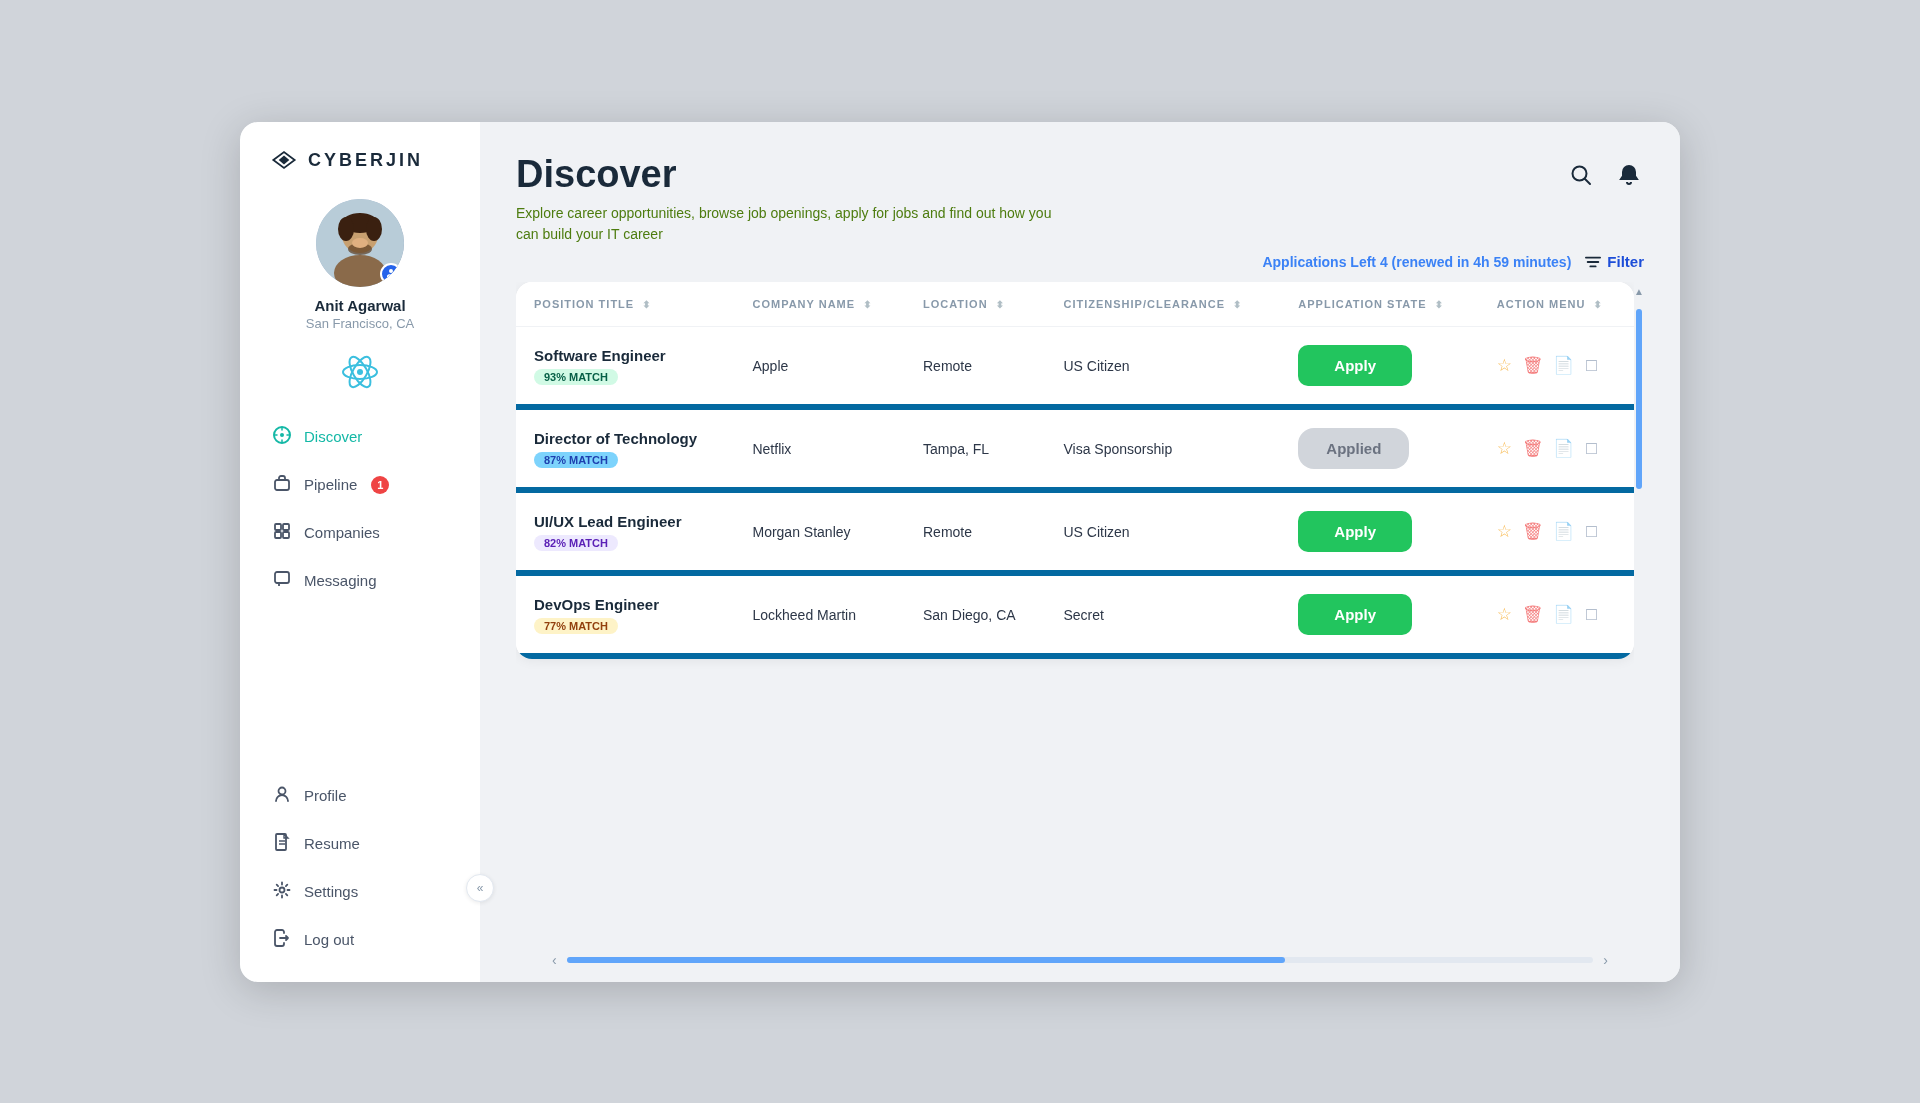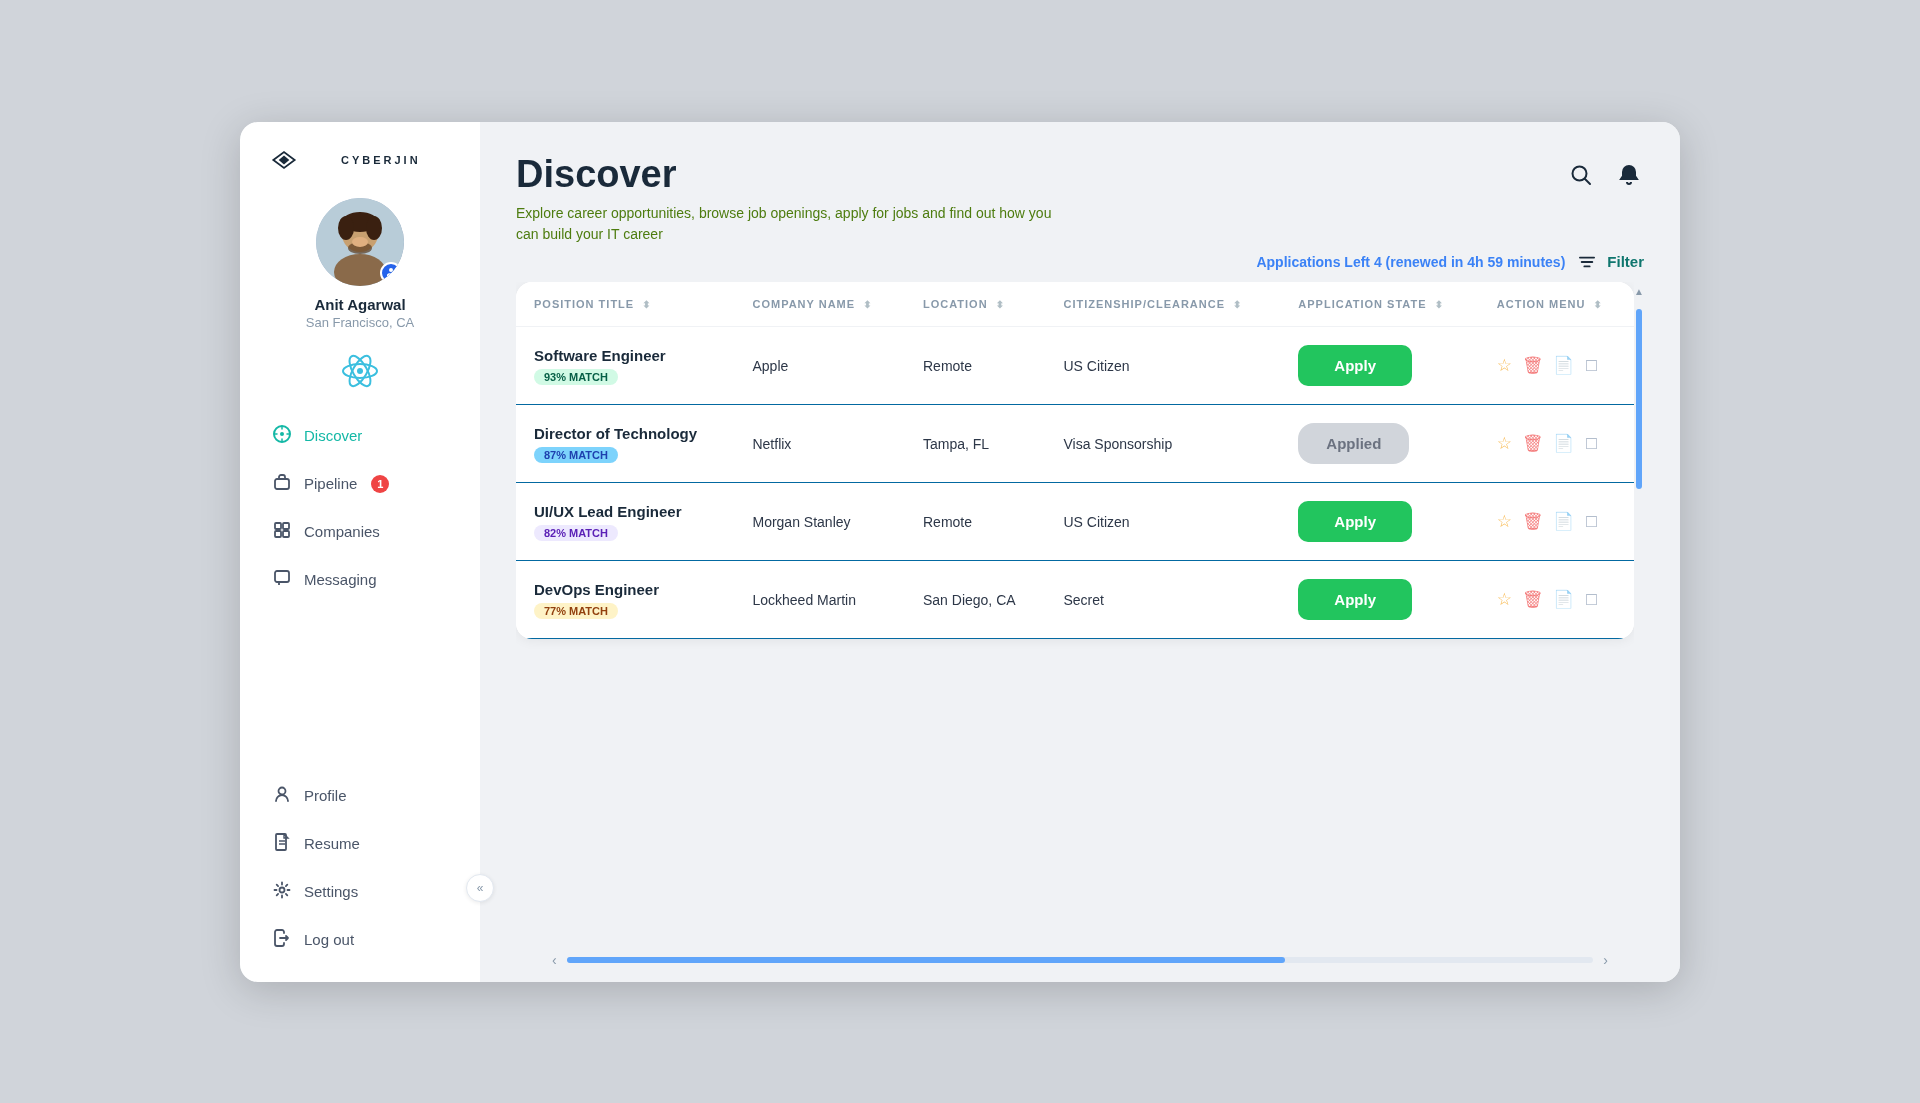--- a/index.html
+++ b/index.html
@@ -38,25 +38,24 @@
       gap: 8px;
       margin-bottom: 28px;
       align-self: flex-start;
       padding-left: 28px;
     }
     .logo-icon {
       width: 32px;
       height: 20px;
     }
     .logo-text {
-      font-size: 11px;
+      font-size: 18px;
       font-weight: 700;
       letter-spacing: 3px;
       color: #1a2a3a;
-      margin-left: 33px;
     }
     .avatar-area {
       display: flex;
       flex-direction: column;
       align-items: center;
       margin-bottom: 9px;
       position: relative;
     }
     .avatar {
       width: 88px;
@@ -217,27 +216,27 @@
       font-size: 14px;
       color: #7a8fa0;
     }
     .apps-left-text span {
       color: #3b82f6;
       font-weight: 700;
     }
     .filter-btn {
       display: flex;
       align-items: center;
-      gap: 12px;
+      gap: 6px;
       background: none;
       border: none;
       cursor: pointer;
       font-size: 15px;
       font-weight: 600;
-      color: #0f766e;
+      color: #1d4ed8;
     }
     .filter-btn svg { width: 16px; height: 16px; }
     
     .table-wrapper {
       background: #fff;
       border-radius: 16px;
       overflow: auto;
       flex: 1;
       min-height: 0;
       box-shadow: 0 2px 12px rgba(0,0,0,0.06);
@@ -257,21 +256,21 @@
       font-size: 11px;
       font-weight: 700;
       color: #8899aa;
       letter-spacing: 1px;
       text-transform: uppercase;
       border-bottom: 1px solid #f0f2f5;
       white-space: nowrap;
     }
     thead th .sort-arrow { font-size: 10px; margin-left: 4px; color: #b0bec5; }
     tbody tr {
-      border-bottom: 1px solid #0369a1;
+      border-bottom: 6px solid #0369a1;
       background: #fff;
     }
     tbody td {
       padding: 18px 18px;
       font-size: 14px;
       color: #2d3748;
       vertical-align: middle;
     }
     .position-cell { min-width: 200px; }
     .position-title {

